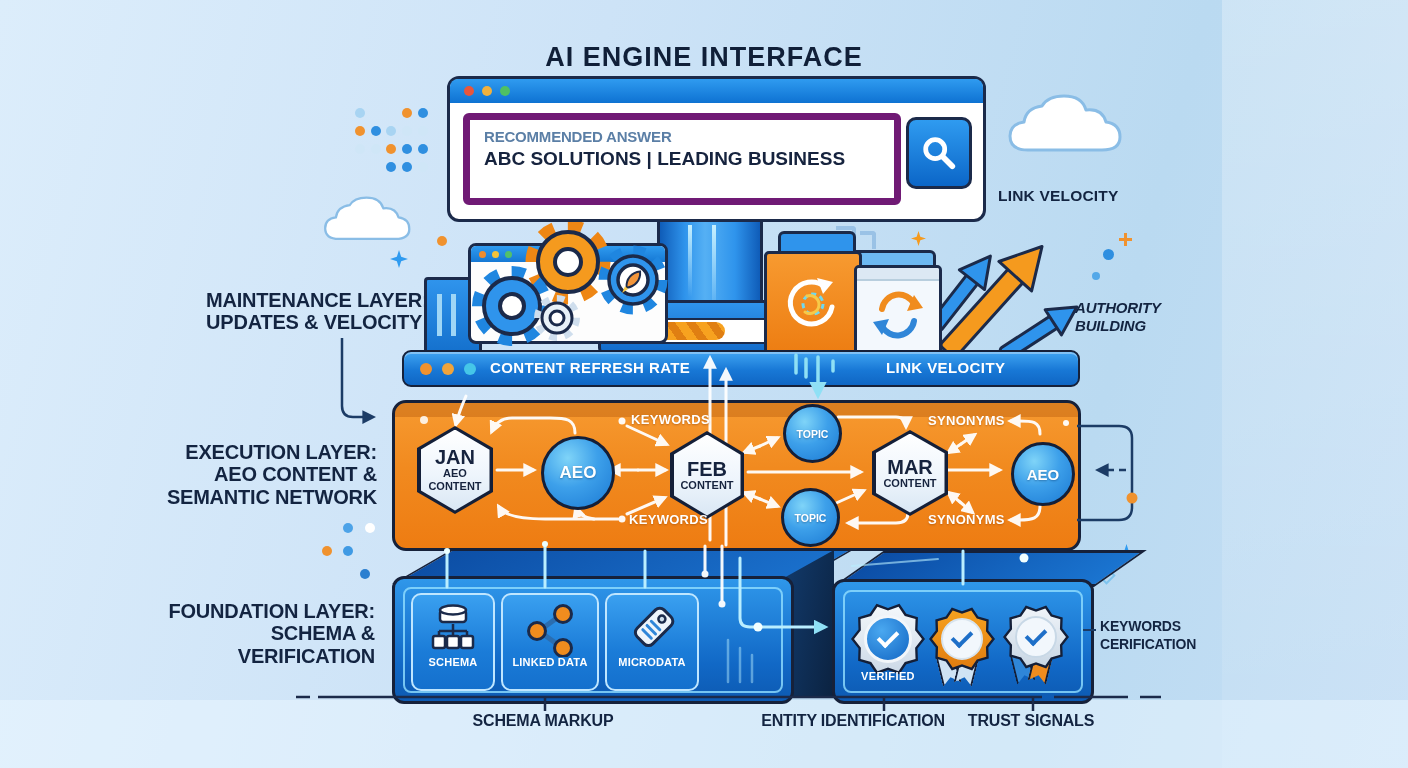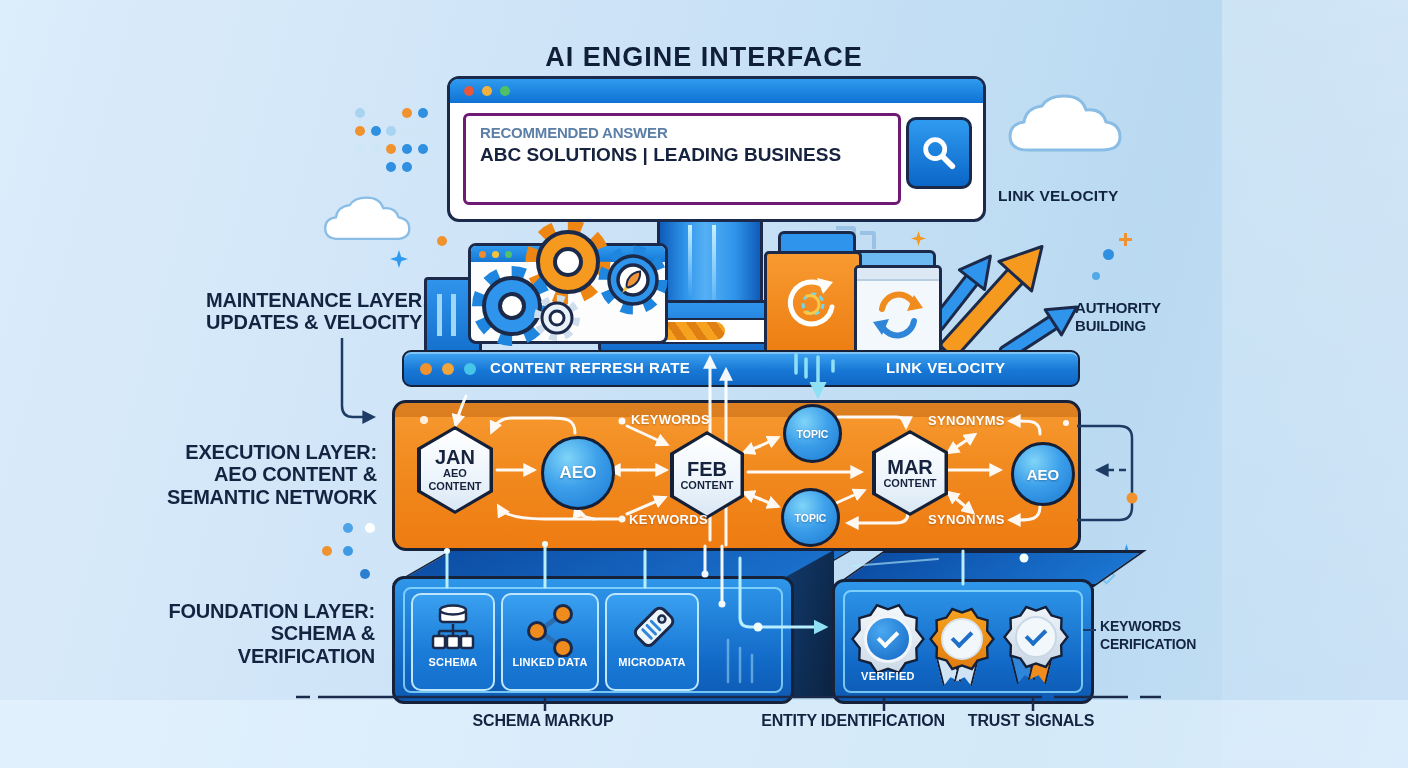--- a/index.html
+++ b/index.html
@@ -93,21 +93,21 @@
     <span class="abs" style="left:28px;top:8px;width:4px;height:72px;background:linear-gradient(180deg,#c6f0ff,rgba(198,240,255,0));"></span>
     <span class="abs" style="left:52px;top:8px;width:4px;height:90px;background:linear-gradient(180deg,#c6f0ff,rgba(198,240,255,0));"></span>
   </div>
 
   <div class="abs" style="left:447px;top:76px;width:533px;height:140px;z-index:15;background:#fff;border:3px solid #1b2a4a;border-radius:12px;">
     <div class="abs" style="left:0;top:0;right:0;height:24px;border-radius:8px 8px 0 0;background:linear-gradient(180deg,#2f9bf0,#0e72d2);">
       <span class="dot" style="left:14px;top:7px;width:10px;height:10px;background:#e8563c;"></span>
       <span class="dot" style="left:32px;top:7px;width:10px;height:10px;background:#f2b13d;"></span>
       <span class="dot" style="left:50px;top:7px;width:10px;height:10px;background:#4fc163;"></span>
     </div>
-    <div class="abs" style="left:13px;top:34px;width:438px;height:92px;background:#fff;border:3px solid #701a75;border-radius:6px;padding:8px 0 0 14px;box-sizing:border-box;">
+    <div class="abs" style="left:13px;top:34px;width:438px;height:92px;background:#fff;border:7px solid #701a75;border-radius:6px;padding:8px 0 0 14px;box-sizing:border-box;">
       <div style="font-size:15px;font-weight:800;color:#5b7fa6;letter-spacing:-0.2px;">RECOMMENDED ANSWER</div>
       <div style="font-size:19px;font-weight:800;color:#16233e;line-height:1.2;margin-top:3px;">ABC SOLUTIONS | LEADING BUSINESS</div>
     </div>
     <div class="abs" style="left:456px;top:38px;width:60px;height:66px;border:3px solid #1b2a4a;border-radius:10px;
          background:linear-gradient(180deg,#2f9bf0,#0b66c8);display:flex;align-items:center;justify-content:center;">
       <svg width="38" height="38" viewBox="0 0 40 40">
         <circle cx="16" cy="16" r="10" fill="none" stroke="#fff" stroke-width="5"></circle>
         <line x1="24" y1="24" x2="34" y2="34" stroke="#fff" stroke-width="6" stroke-linecap="round"></line>
       </svg>
     </div>
@@ -197,21 +197,21 @@
       <path d="M12 22 A17 17 0 0 1 44 17" fill="none" stroke="#f08c1e" stroke-width="6" stroke-linecap="round"></path>
       <polygon points="44,8 53,21 37,24" fill="#f08c1e"></polygon>
       <path d="M44 34 A17 17 0 0 1 12 39" fill="none" stroke="#2f86d8" stroke-width="6" stroke-linecap="round"></path>
       <polygon points="12,48 3,35 19,32" fill="#2f86d8"></polygon>
     </svg>
   </div>
 
   <div class="abs hd" style="left:998px;top:187px;font-size:15.5px;letter-spacing:.2px;">
     <span>LINK VELOCITY</span>
   </div>
-  <div class="abs hd" style="left:1075px;top:299px;font-size:15px;line-height:1.22;">
+  <div class="abs hd" style="left:1075px;top:299px;font-size:15px;line-height:1.22;font-style:italic;">
     <div>AUTHORITY</div>
     <div>BUILDING</div>
   </div>
 
   <div class="abs hd" style="left:206px;top:289px;width:240px;font-size:20px;line-height:1.12;">
     <div>MAINTENANCE LAYER:</div>
     <div>UPDATES &amp; VELOCITY</div>
   </div>
   <div class="abs hd" style="left:152px;top:441px;width:225px;text-align:right;font-size:20px;line-height:1.12;">
     <div>EXECUTION LAYER:</div>

